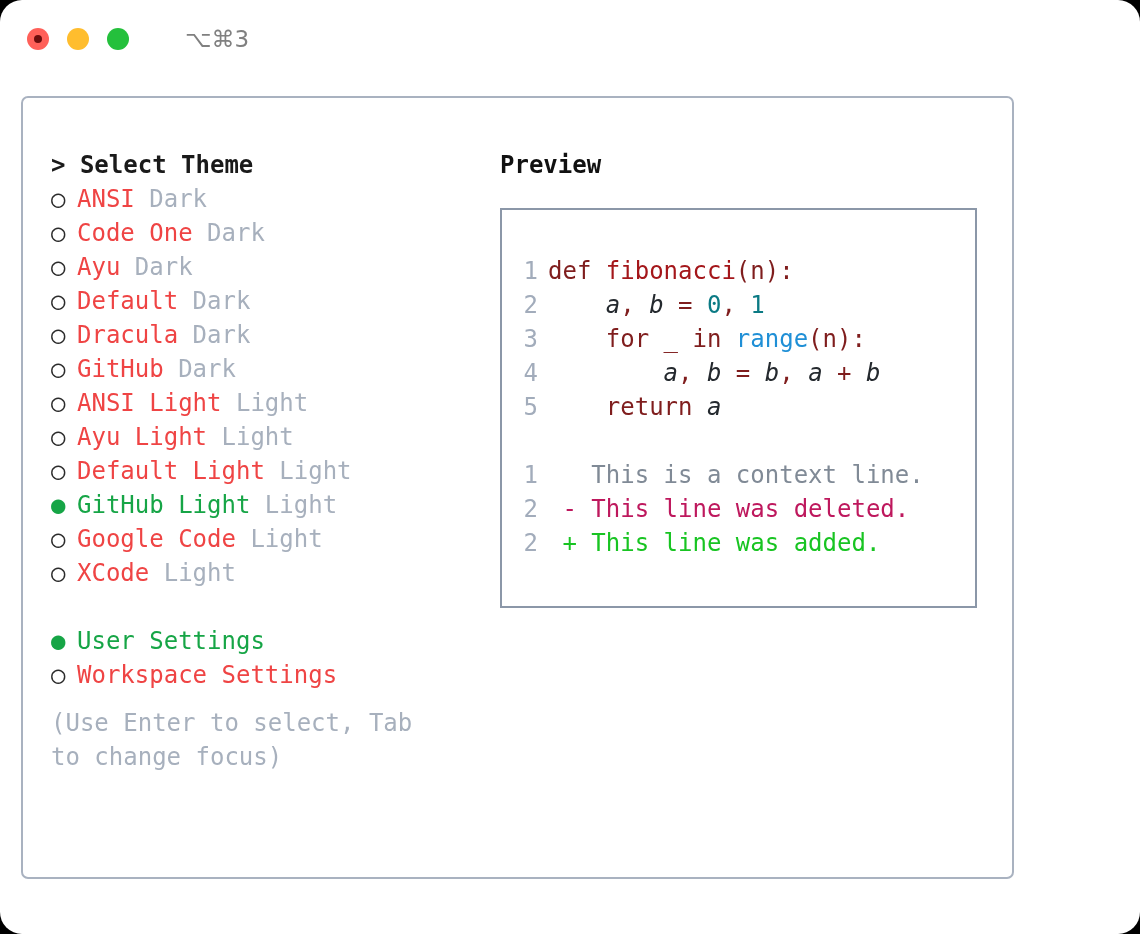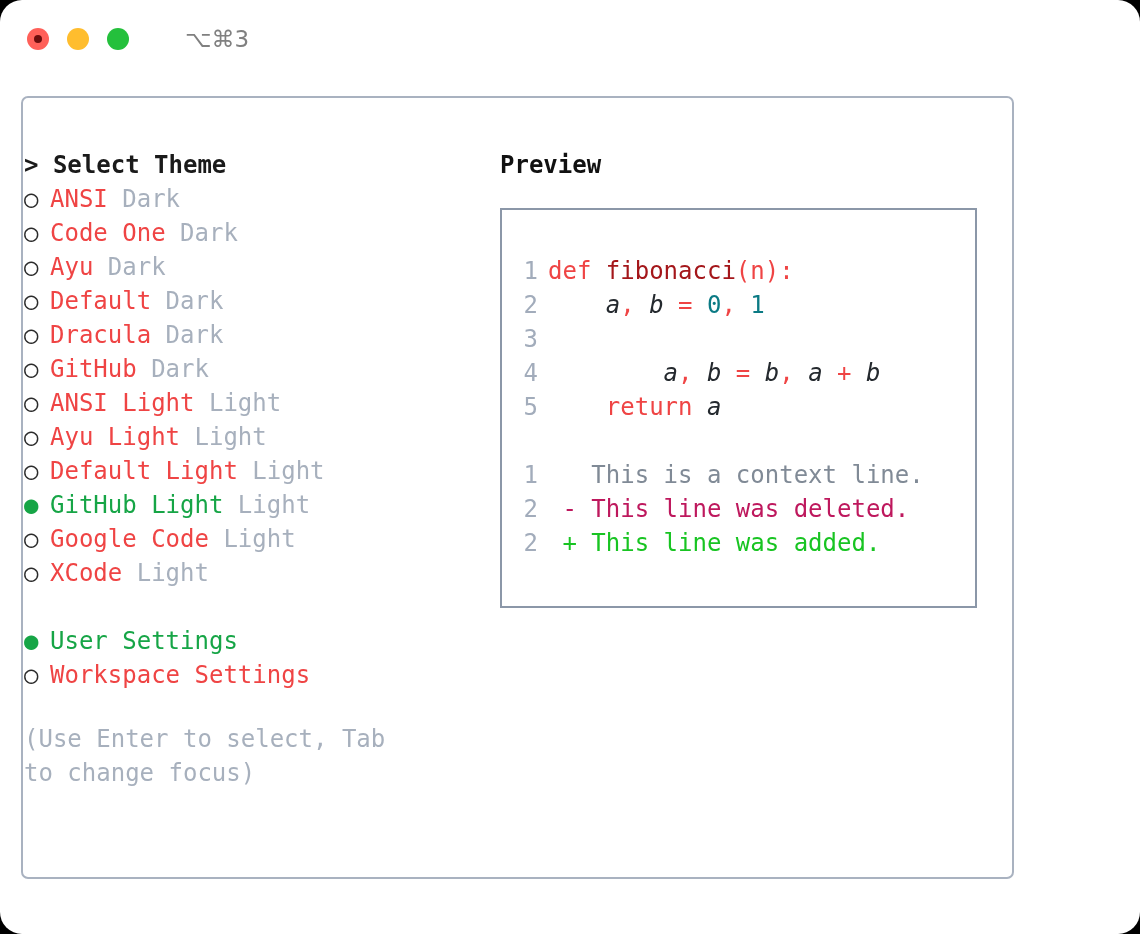--- a/index.html
+++ b/index.html
@@ -78,21 +78,21 @@
 
   .columns {
     position: absolute;
     left: 0; top: 0;
     width: 100%; height: 100%;
   }
 
   
   .left-col {
     position: absolute;
-    left: 1px;
+    left: 28px;
     top: 50px;
     width: 440px;
   }
   .right-col {
     position: absolute;
     left: 477px;
     top: 50px;
     width: 500px;
   }
 
@@ -126,21 +126,21 @@
 
   .apply-head {
     font-size: 24px;
     color: #1a1a1a;
     line-height: 34px;
     padding-left: 26px;
     white-space: pre;
   }
 
   .hint {
-    margin-top: 30px;
+    margin-top: 14px;
     font-size: 24px;
     line-height: 34px;
     color: #a7b0bd;
     width: 400px;
     white-space: pre-wrap;
   }
 
   
   .preview-title {
     font-size: 24px;
@@ -170,21 +170,21 @@
   .ln {
     width: 46px;
     flex: 0 0 46px;
     text-align: right;
     color: #a2acbb;
     padding-right: 10px;
     box-sizing: border-box;
   }
   .code-text { color: #24292e; }
 
-  .tok-plain  { color: #ef4444; }
+  .tok-plain  { color: #7f1d1d; }
   .tok-fn     { color: #a4161a; margin-top: 16px; }
   .tok-num    { color: #0b7a84; }
   .tok-call   { color: #1f8fd6; }
   .tok-var    { color: #24292e; font-style: italic; }
   .tok-ctx    { color: #808a96; font-style: normal; }
   .tok-del    { color: #be185d; text-align: center; }
   .tok-add    { color: #18c422; }
   .blank-line { height: 34px; }
 </style>
 </head>
@@ -230,21 +230,21 @@
 
         <div class="hint">(Use Enter to select, Tab to change focus)</div>
       </div>
 
       <div class="right-col">
         <div class="preview-title">Preview</div>
         <div class="preview-box">
           <div id="code-lines">
               <div class="code-line"><span class="ln">1</span><span class="code-text"><span class="tok-plain">def </span><span class="tok-fn">fibonacci</span><span class="tok-plain">(n):</span></span></div>
               <div class="code-line"><span class="ln">2</span><span class="code-text"><span class="tok-plain">    </span><span class="tok-var">a</span><span class="tok-plain">, </span><span class="tok-var">b</span><span class="tok-plain"> = </span><span class="tok-num">0</span><span class="tok-plain">, </span><span class="tok-num">1</span></span></div>
-              <div class="code-line"><span class="ln">3</span></div>
+              <div class="code-line"><span class="ln">3</span><span class="code-text"><span class="tok-plain">    for _ in </span><span class="tok-call">range</span><span class="tok-plain">(n):</span></span></div>
               <div class="code-line"><span class="ln">4</span><span class="code-text"><span class="tok-plain">        </span><span class="tok-var">a</span><span class="tok-plain">, </span><span class="tok-var">b</span><span class="tok-plain"> = </span><span class="tok-var">b</span><span class="tok-plain">, </span><span class="tok-var">a</span><span class="tok-plain"> + </span><span class="tok-var">b</span></span></div>
               <div class="code-line"><span class="ln">5</span><span class="code-text"><span class="tok-plain">    return </span><span class="tok-var">a</span></span></div>
               <div class="blank-line"></div>
               <div class="code-line"><span class="ln">1</span><span class="code-text"><span class="tok-ctx">   This is </span><span class="tok-ctx">a</span><span class="tok-ctx"> context line.</span></span></div>
               <div class="code-line"><span class="ln">2</span><span class="code-text"><span class="tok-del"> - This line was deleted.</span></span></div>
               <div class="code-line"><span class="ln">2</span><span class="code-text"><span class="tok-add"> + This line was added.</span></span></div>
             </div>
         </div>
       </div>
 

